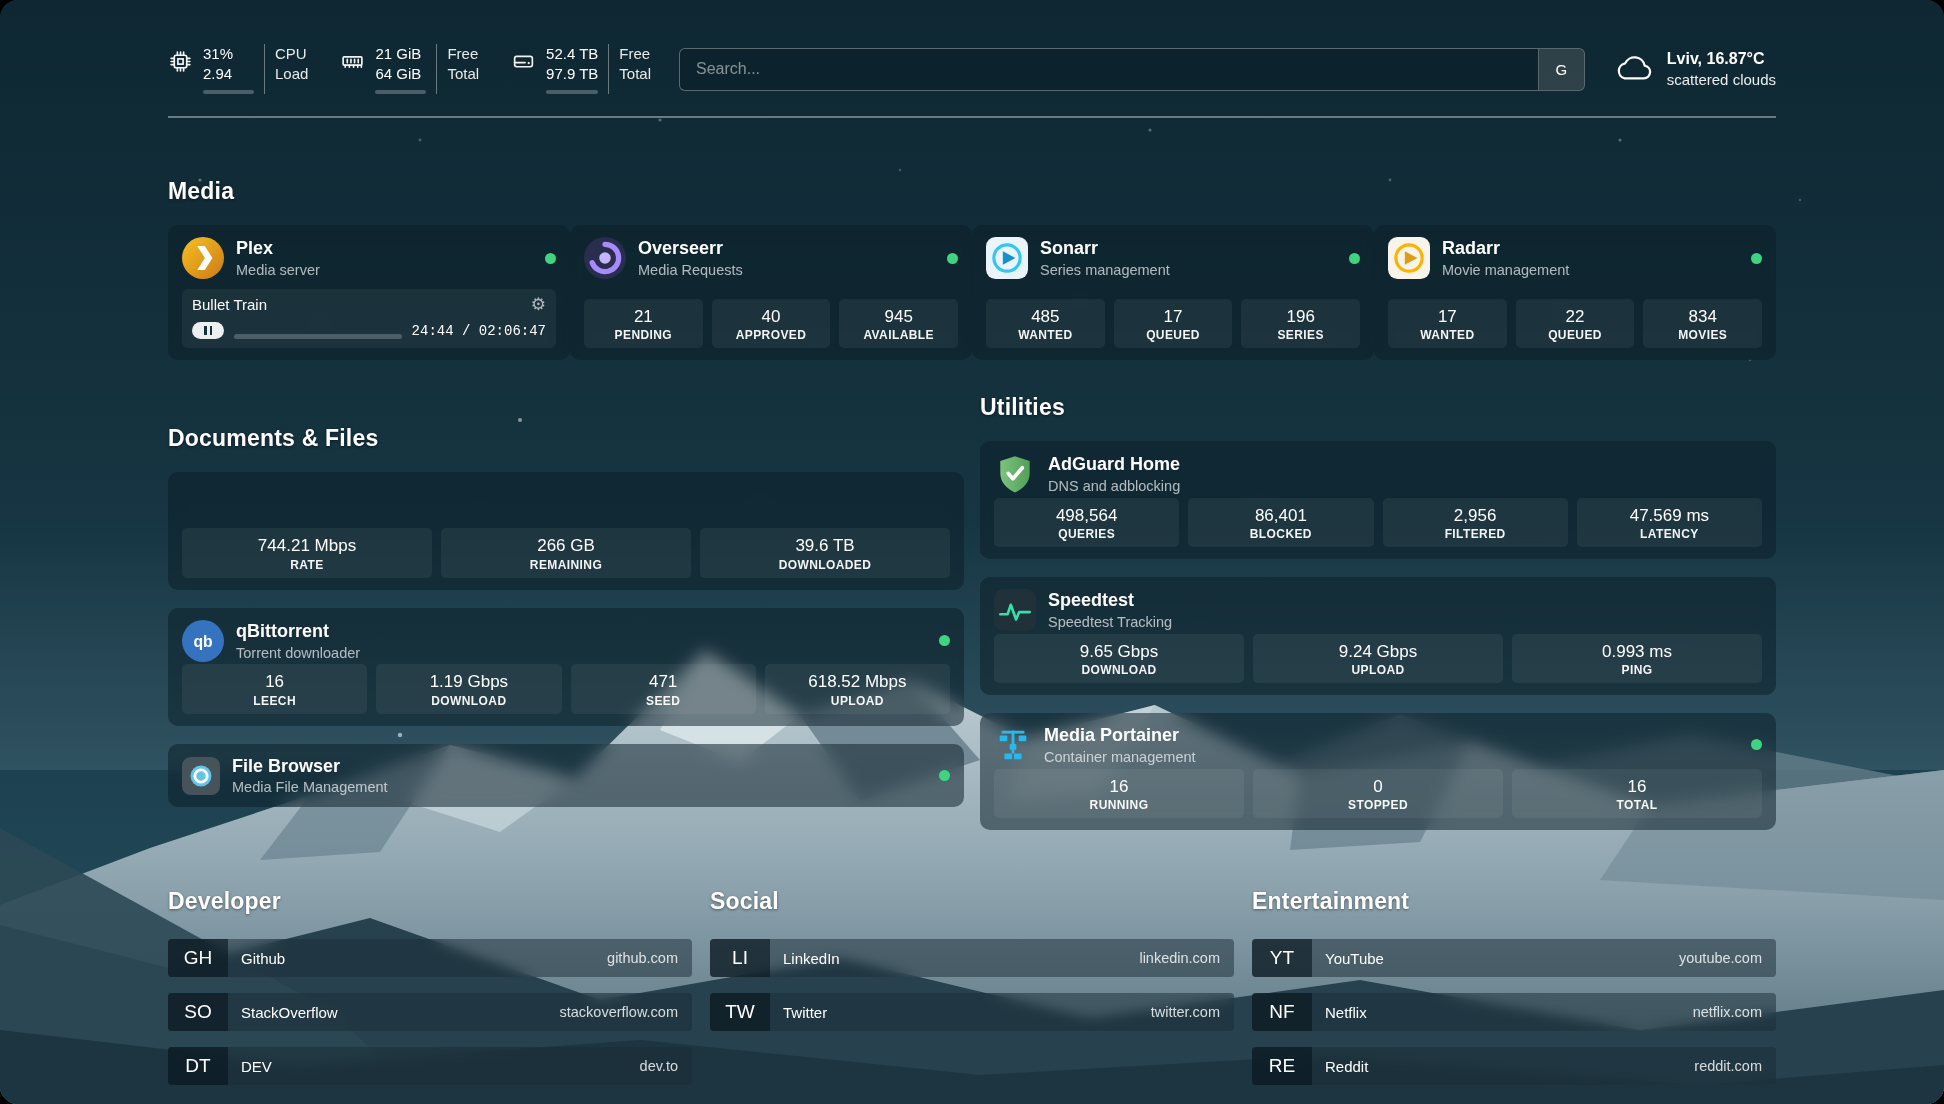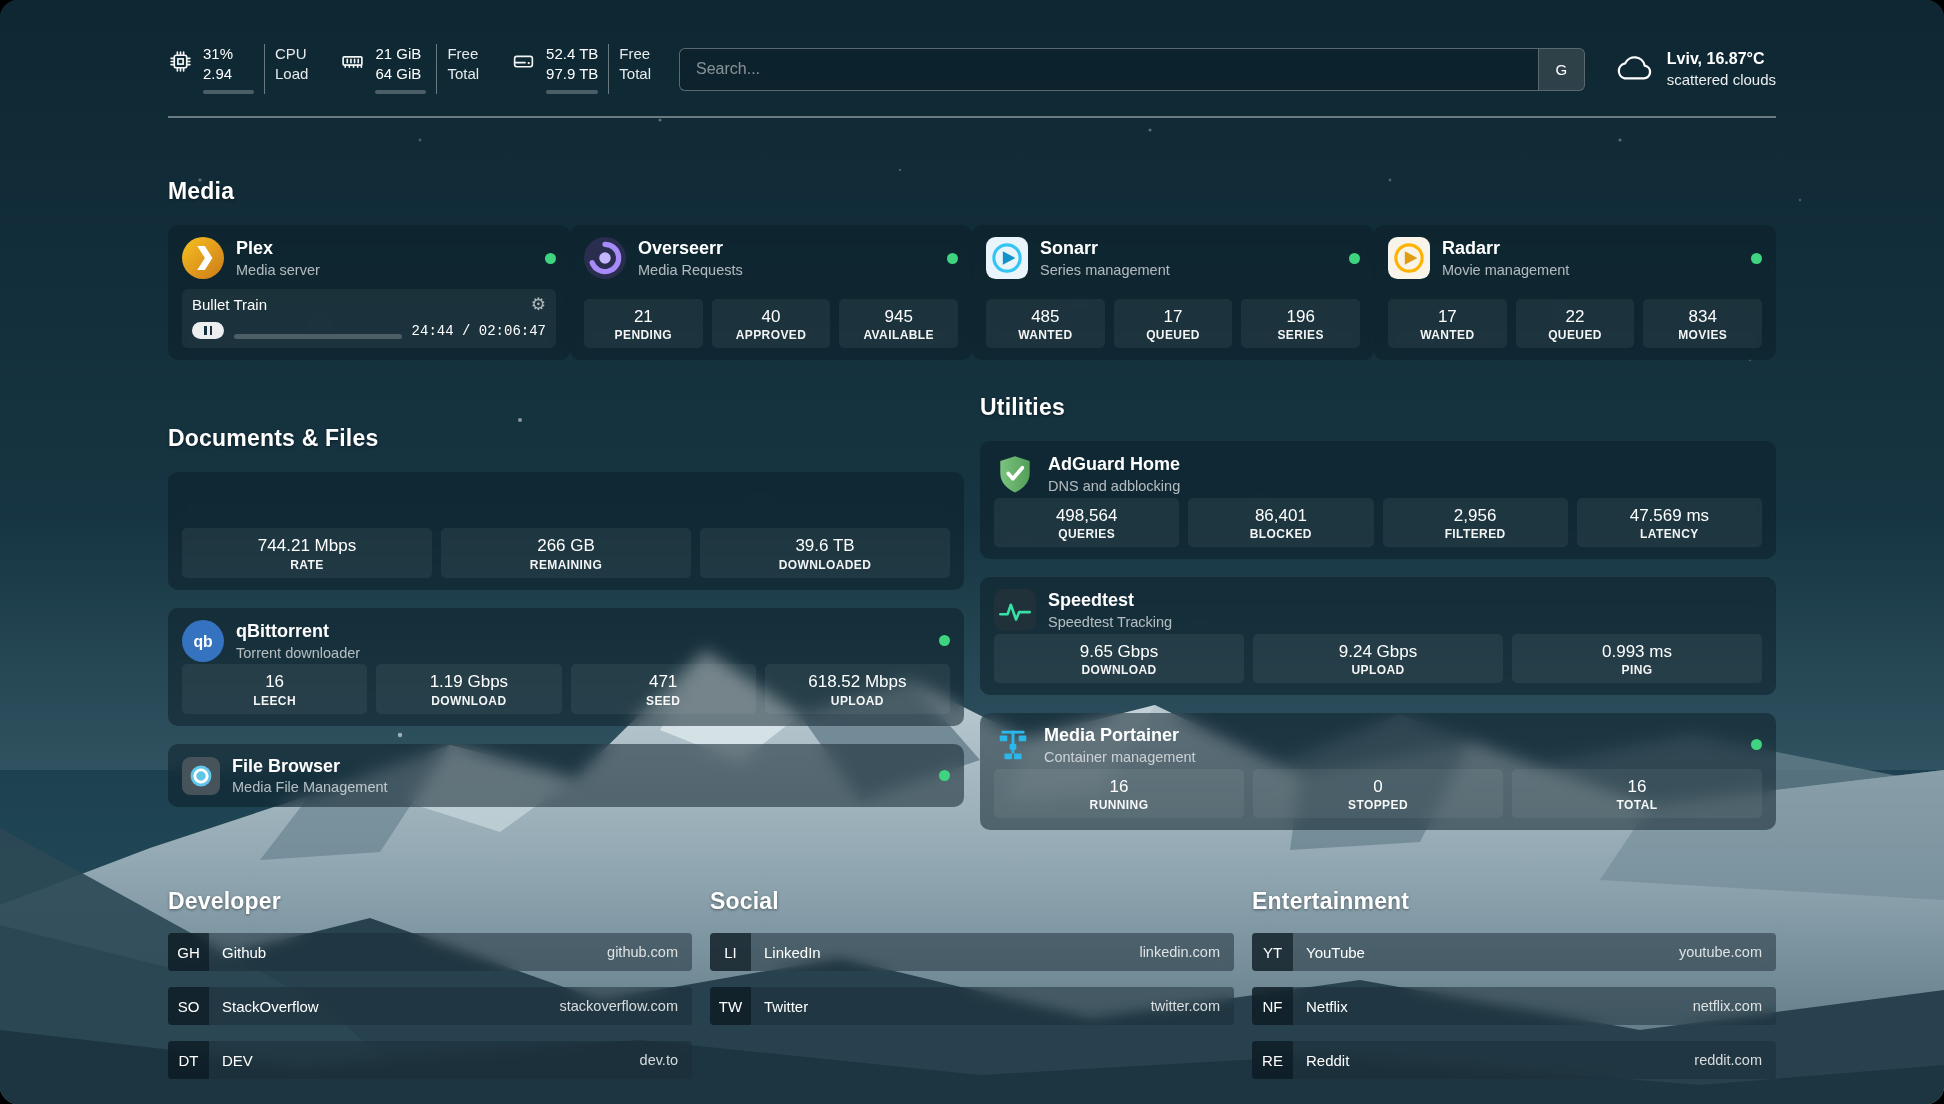--- a/index.html
+++ b/index.html
@@ -66,23 +66,23 @@
   .col { flex:1; min-width:0; }
   .col .section-title { margin-bottom:20px; }
   .svc-card { margin-bottom:18px; min-height:118px; display:flex; flex-direction:column; }
   .svc-card .stats-row { margin-top:auto; }
   .thin-card { min-height:58px; margin-bottom:0; justify-content:center; }
   .tall-card { min-height:117px; margin-bottom:8px; }
 
   
   .bookmarks { display:flex; gap:18px; margin-top:50px; }
   .bm-col { flex:1; min-width:0; }
-  .bm-col .section-title { margin-bottom:18px; }
+  .bm-col .section-title { margin-bottom:24px; }
   .bm-row { display:flex; align-items:center; height:38px; background:rgba(26,44,54,.5); border-radius:4px; margin-bottom:16px; overflow:hidden; color:#fff; backdrop-filter:blur(6px); cursor:pointer; }
-  .bm-abbr { width:41px; height:100%; display:flex; align-items:center; justify-content:center; background:rgba(8,22,30,.6); font-size:15px; flex:none; }
+  .bm-abbr { width:60px; height:100%; display:flex; align-items:center; justify-content:center; background:rgba(8,22,30,.6); font-size:19px; flex:none; }
   .bm-name { padding-left:13px; font-size:15px; }
   .bm-url { margin-left:auto; padding-right:14px; font-size:14.5px; color:rgba(255,255,255,.82); }
 </style>
 </head>
 <body>
 
 <div class="screen">
 
   <svg class="bg-art" viewBox="0 0 1944 1104" preserveAspectRatio="none">
     <defs>

